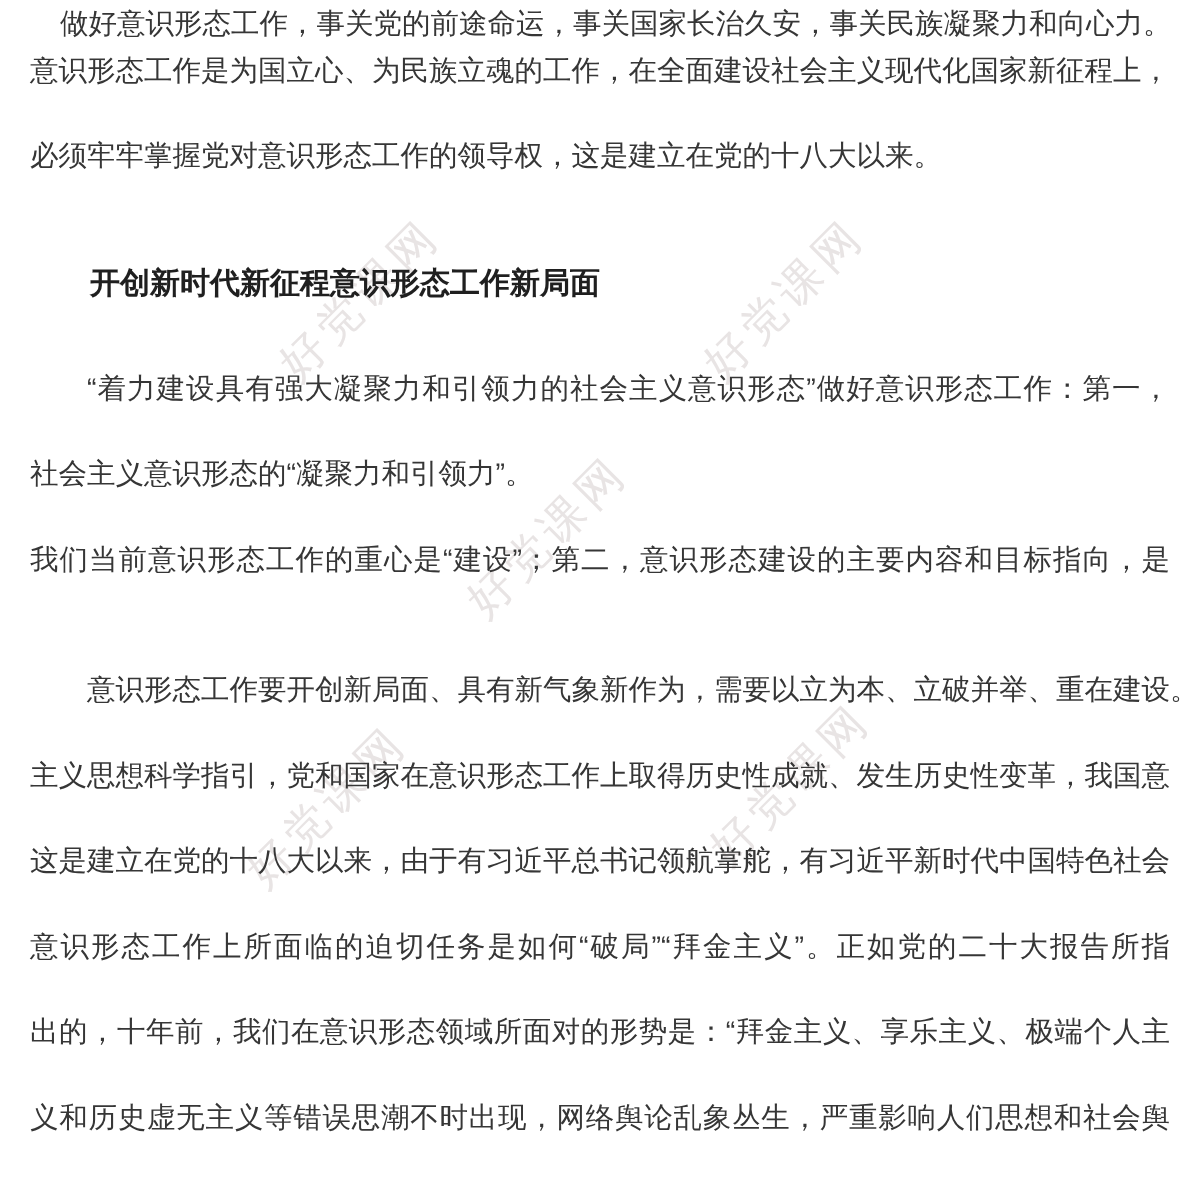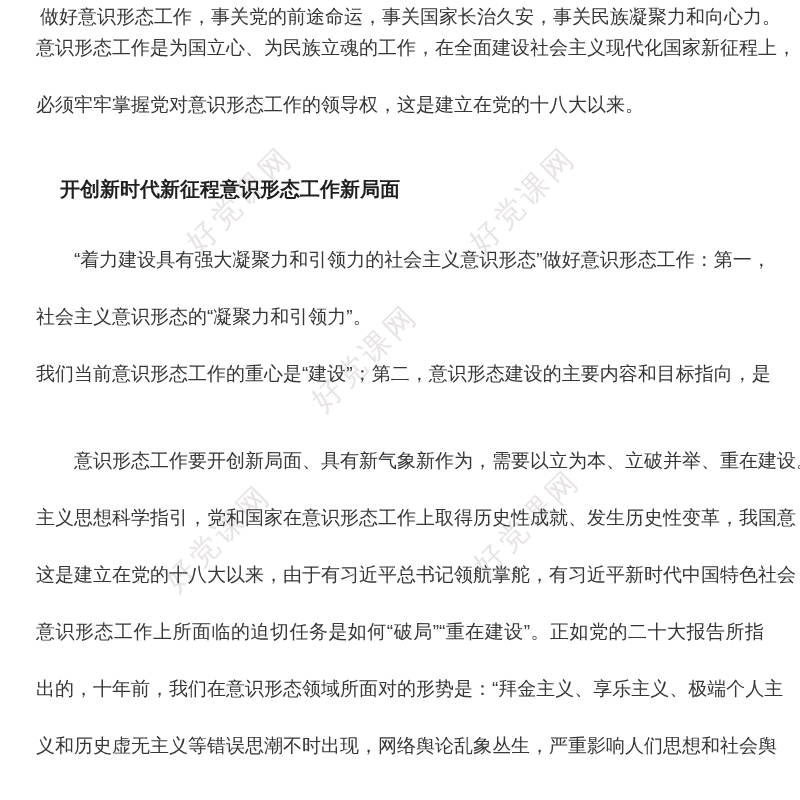--- a/index.html
+++ b/index.html
@@ -66,21 +66,21 @@
   .p1 { margin-top: 19px; }
   .heading-block { margin-top: 28px; }
   .heading-block .line {
     font-weight: bold;
     font-size: 20px;
     color: #1f1f1f;
     text-align-last: left;
   }
   .p2 { margin-top: 13px; }
   .p3 { margin-top: 30px; }
-  p { margin: 16px; }
+  p { margin: 0; }
 </style>
 </head>
 <body>
 
 <div class="page">
 
   <div class="wm-layer">
       <div class="wm" style="left: 240px; top: 200px; color: rgb(232, 228, 228);">好党课网</div>
       <div class="wm" style="left: 523px; top: 200px; color: rgb(232, 228, 228);">好党课网</div>
       <div class="wm" style="left: 365px; top: 358px; color: rgb(232, 228, 228);">好党课网</div>
@@ -104,19 +104,19 @@
     <p class="p2">
       <span class="line indent" style="display:block">“着力建设具有强大凝聚力和引领力的社会主义意识形态”做好意识形态工作：第一，</span>
       <span class="line last" style="display:block">社会主义意识形态的“凝聚力和引领力”。</span>
       <span class="line" style="display:block">我们当前意识形态工作的重心是“建设”；第二，意识形态建设的主要内容和目标指向，是</span>
     </p>
 
     <p class="p3">
       <span class="line indent" style="display:block">意识形态工作要开创新局面、具有新气象新作为，需要以立为本、立破并举、重在建设。</span>
       <span class="line" style="display:block">主义思想科学指引，党和国家在意识形态工作上取得历史性成就、发生历史性变革，我国意</span>
       <span class="line" style="display:block">这是建立在党的十八大以来，由于有习近平总书记领航掌舵，有习近平新时代中国特色社会</span>
-      <span class="line" style="display:block">意识形态工作上所面临的迫切任务是如何“破局”“重在建设”。正如党的二十大报告所指</span>
+      <span class="line" style="display:block">意识形态工作上所面临的迫切任务是如何“破局”“拜金主义”。正如党的二十大报告所指</span>
       <span class="line" style="display:block">出的，十年前，我们在意识形态领域所面对的形势是：“拜金主义、享乐主义、极端个人主</span>
       <span class="line" style="display:block">义和历史虚无主义等错误思潮不时出现，网络舆论乱象丛生，严重影响人们思想和社会舆</span>
     </p>
 
   </div>
 </div>
 
 </body></html>

